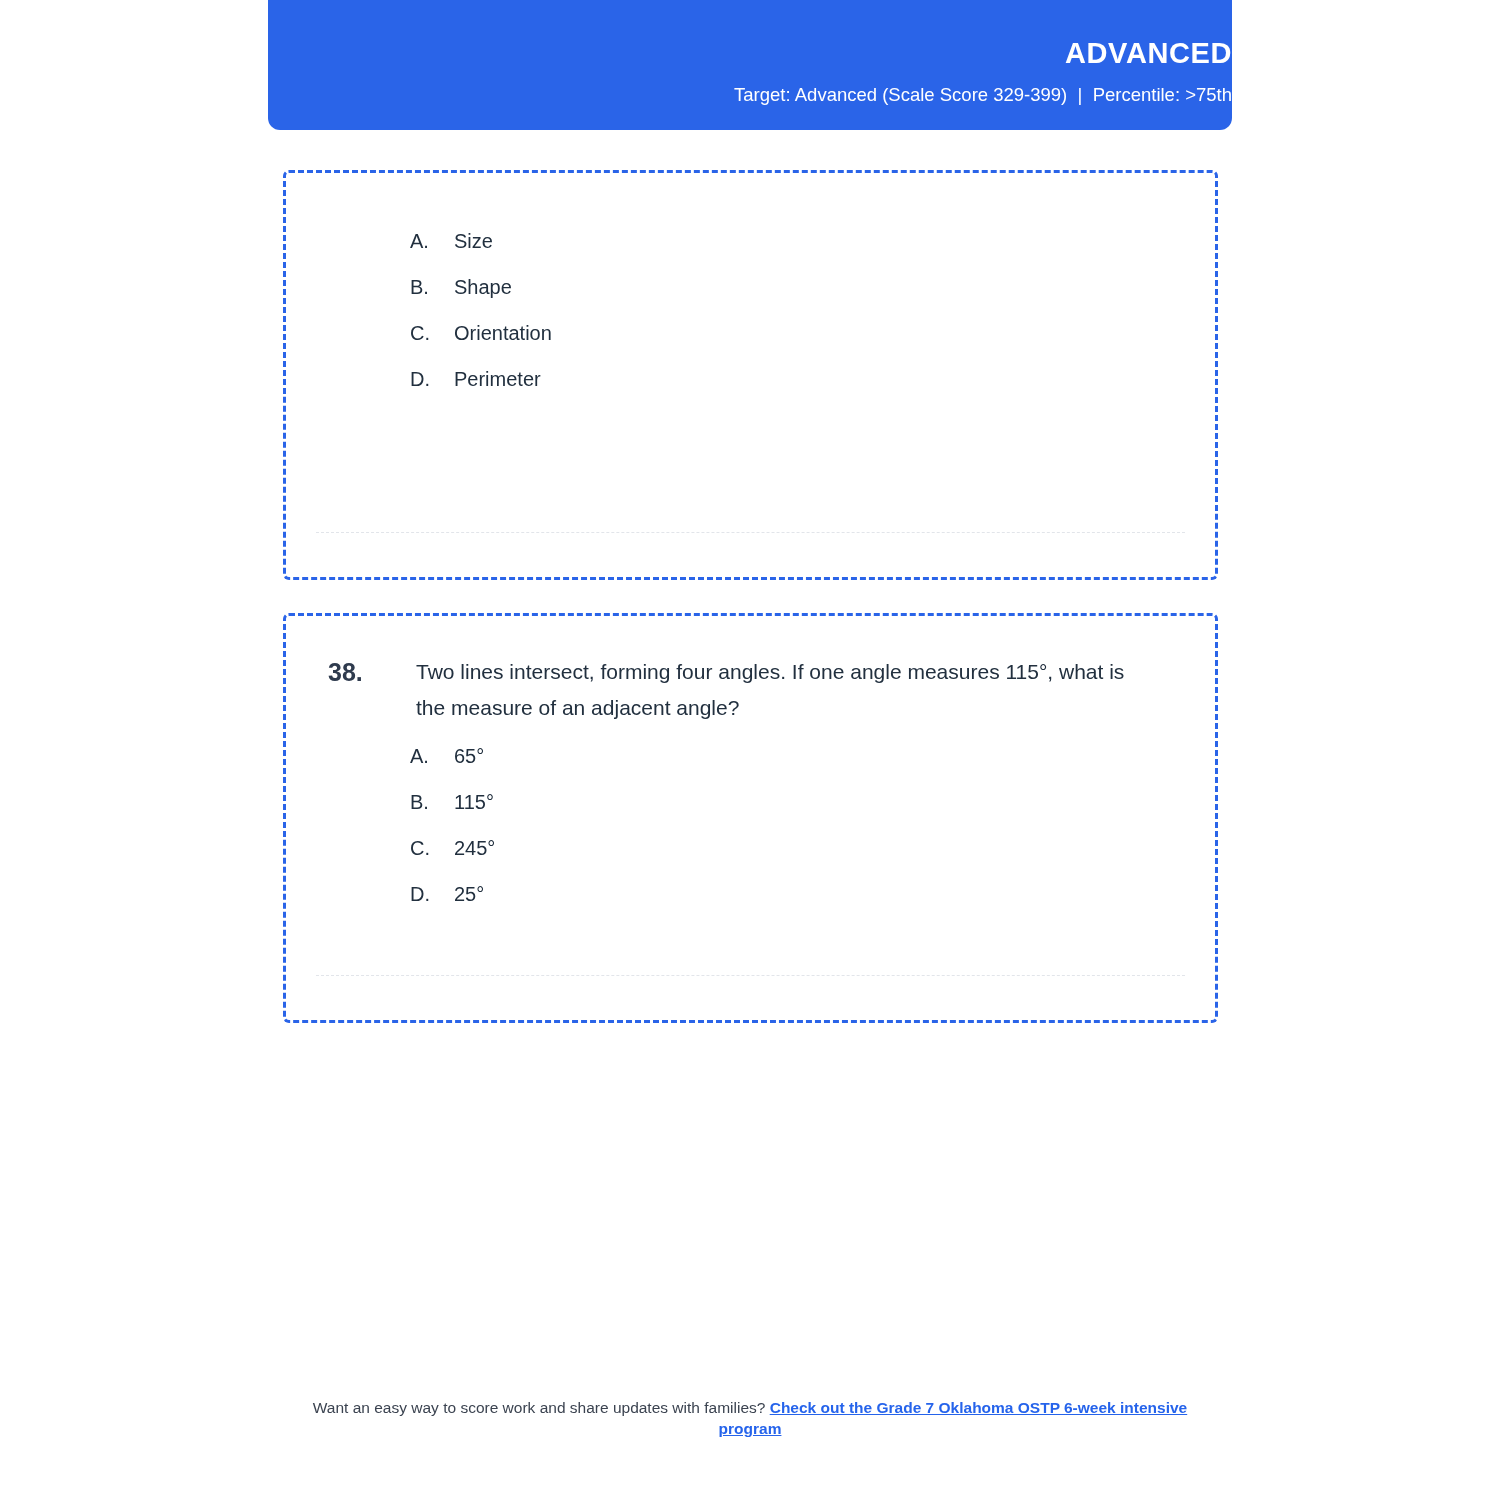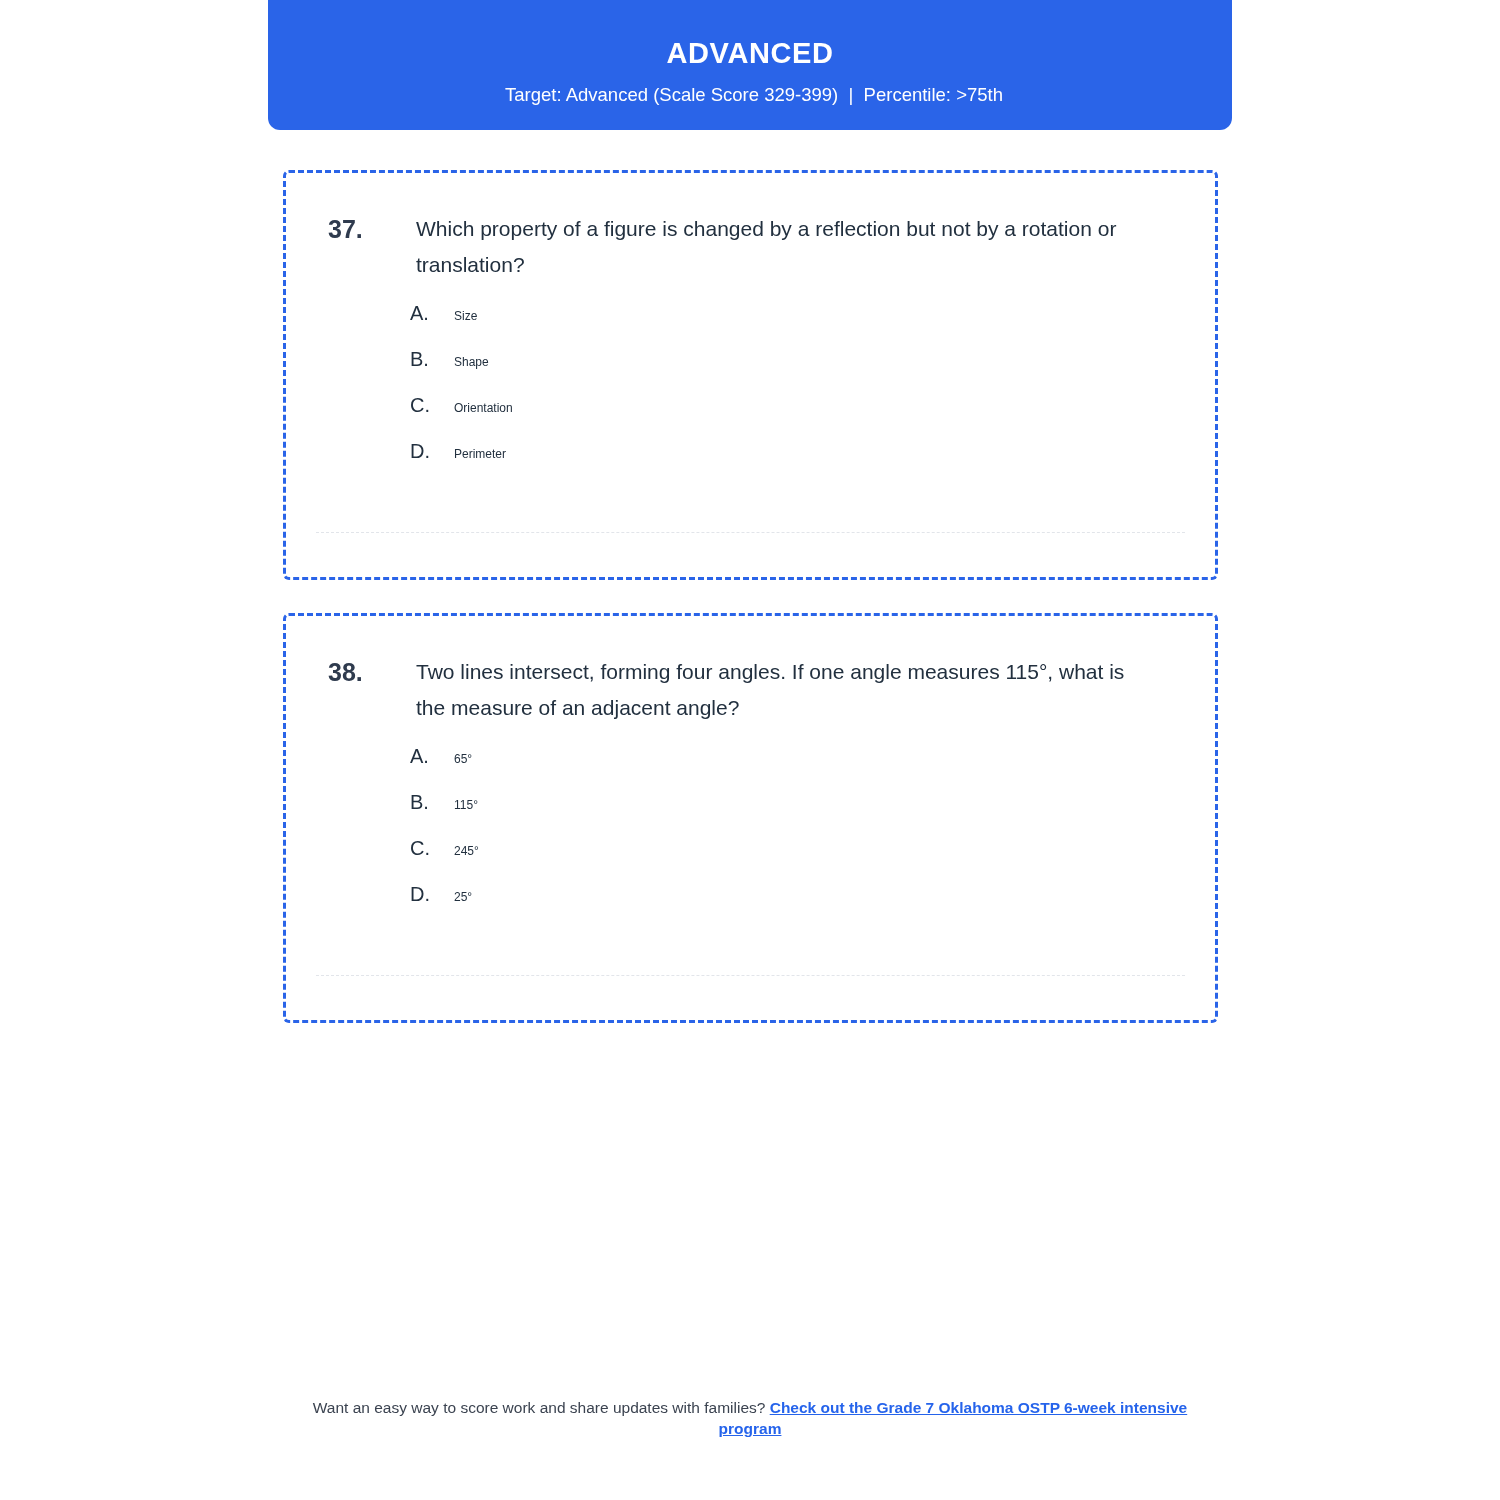--- a/index.html
+++ b/index.html
@@ -27,21 +27,21 @@
     position: absolute;
     left: 268px;
     top: 0px;
     width: 964px;
     height: 130px;
     background: #2a64e8;
     border-radius: 0 0 12px 12px;
     box-sizing: border-box;
     display: flex;
     flex-direction: column;
-    align-items: center;
+    align-items: flex-end;
     justify-content: center;
     padding-top: 14px;
   }
   .level-title {
     color: #ffffff;
     font-size: 29px;
     font-weight: bold;
     letter-spacing: 0.6px;
     line-height: 1.1;
     margin-bottom: 14px;
@@ -104,21 +104,21 @@
   }
   .choice:last-child { margin-bottom: 0; }
   .choice-letter {
     font-size: 20px;
     color: #22303f;
     width: 44px;
     flex: 0 0 44px;
     line-height: 1.2;
   }
   .choice-text {
-    font-size: 12px;
+    font-size: 20px;
     color: #22303f;
     line-height: 1.2;
   }
 
   .q-meta-wrap {
     position: absolute;
     left: 0;
     right: 0;
     bottom: 22px;
     padding: 0 30px;
@@ -162,24 +162,20 @@
 
 <div class="page">
 
   <div class="level-banner">
     <div class="level-title">ADVANCED</div>
     <div class="level-sub">Target: Advanced (Scale Score 329-399)  |  Percentile: &gt;75th</div>
   </div>
 
   <div class="q-card" id="q-card-0">
     <div class="q-body">
-      <div class="q-head">
-        <div class="q-number">37.</div>
-        <div class="q-text">Which property of a figure is changed by a reflection but not by a rotation or translation?</div>
-      </div>
       <div class="choices">
         <div class="choice">
           <span class="choice-letter">A.</span>
           <span class="choice-text">Size</span>
         </div>
         <div class="choice">
           <span class="choice-letter">B.</span>
           <span class="choice-text">Shape</span>
         </div>
         <div class="choice">

